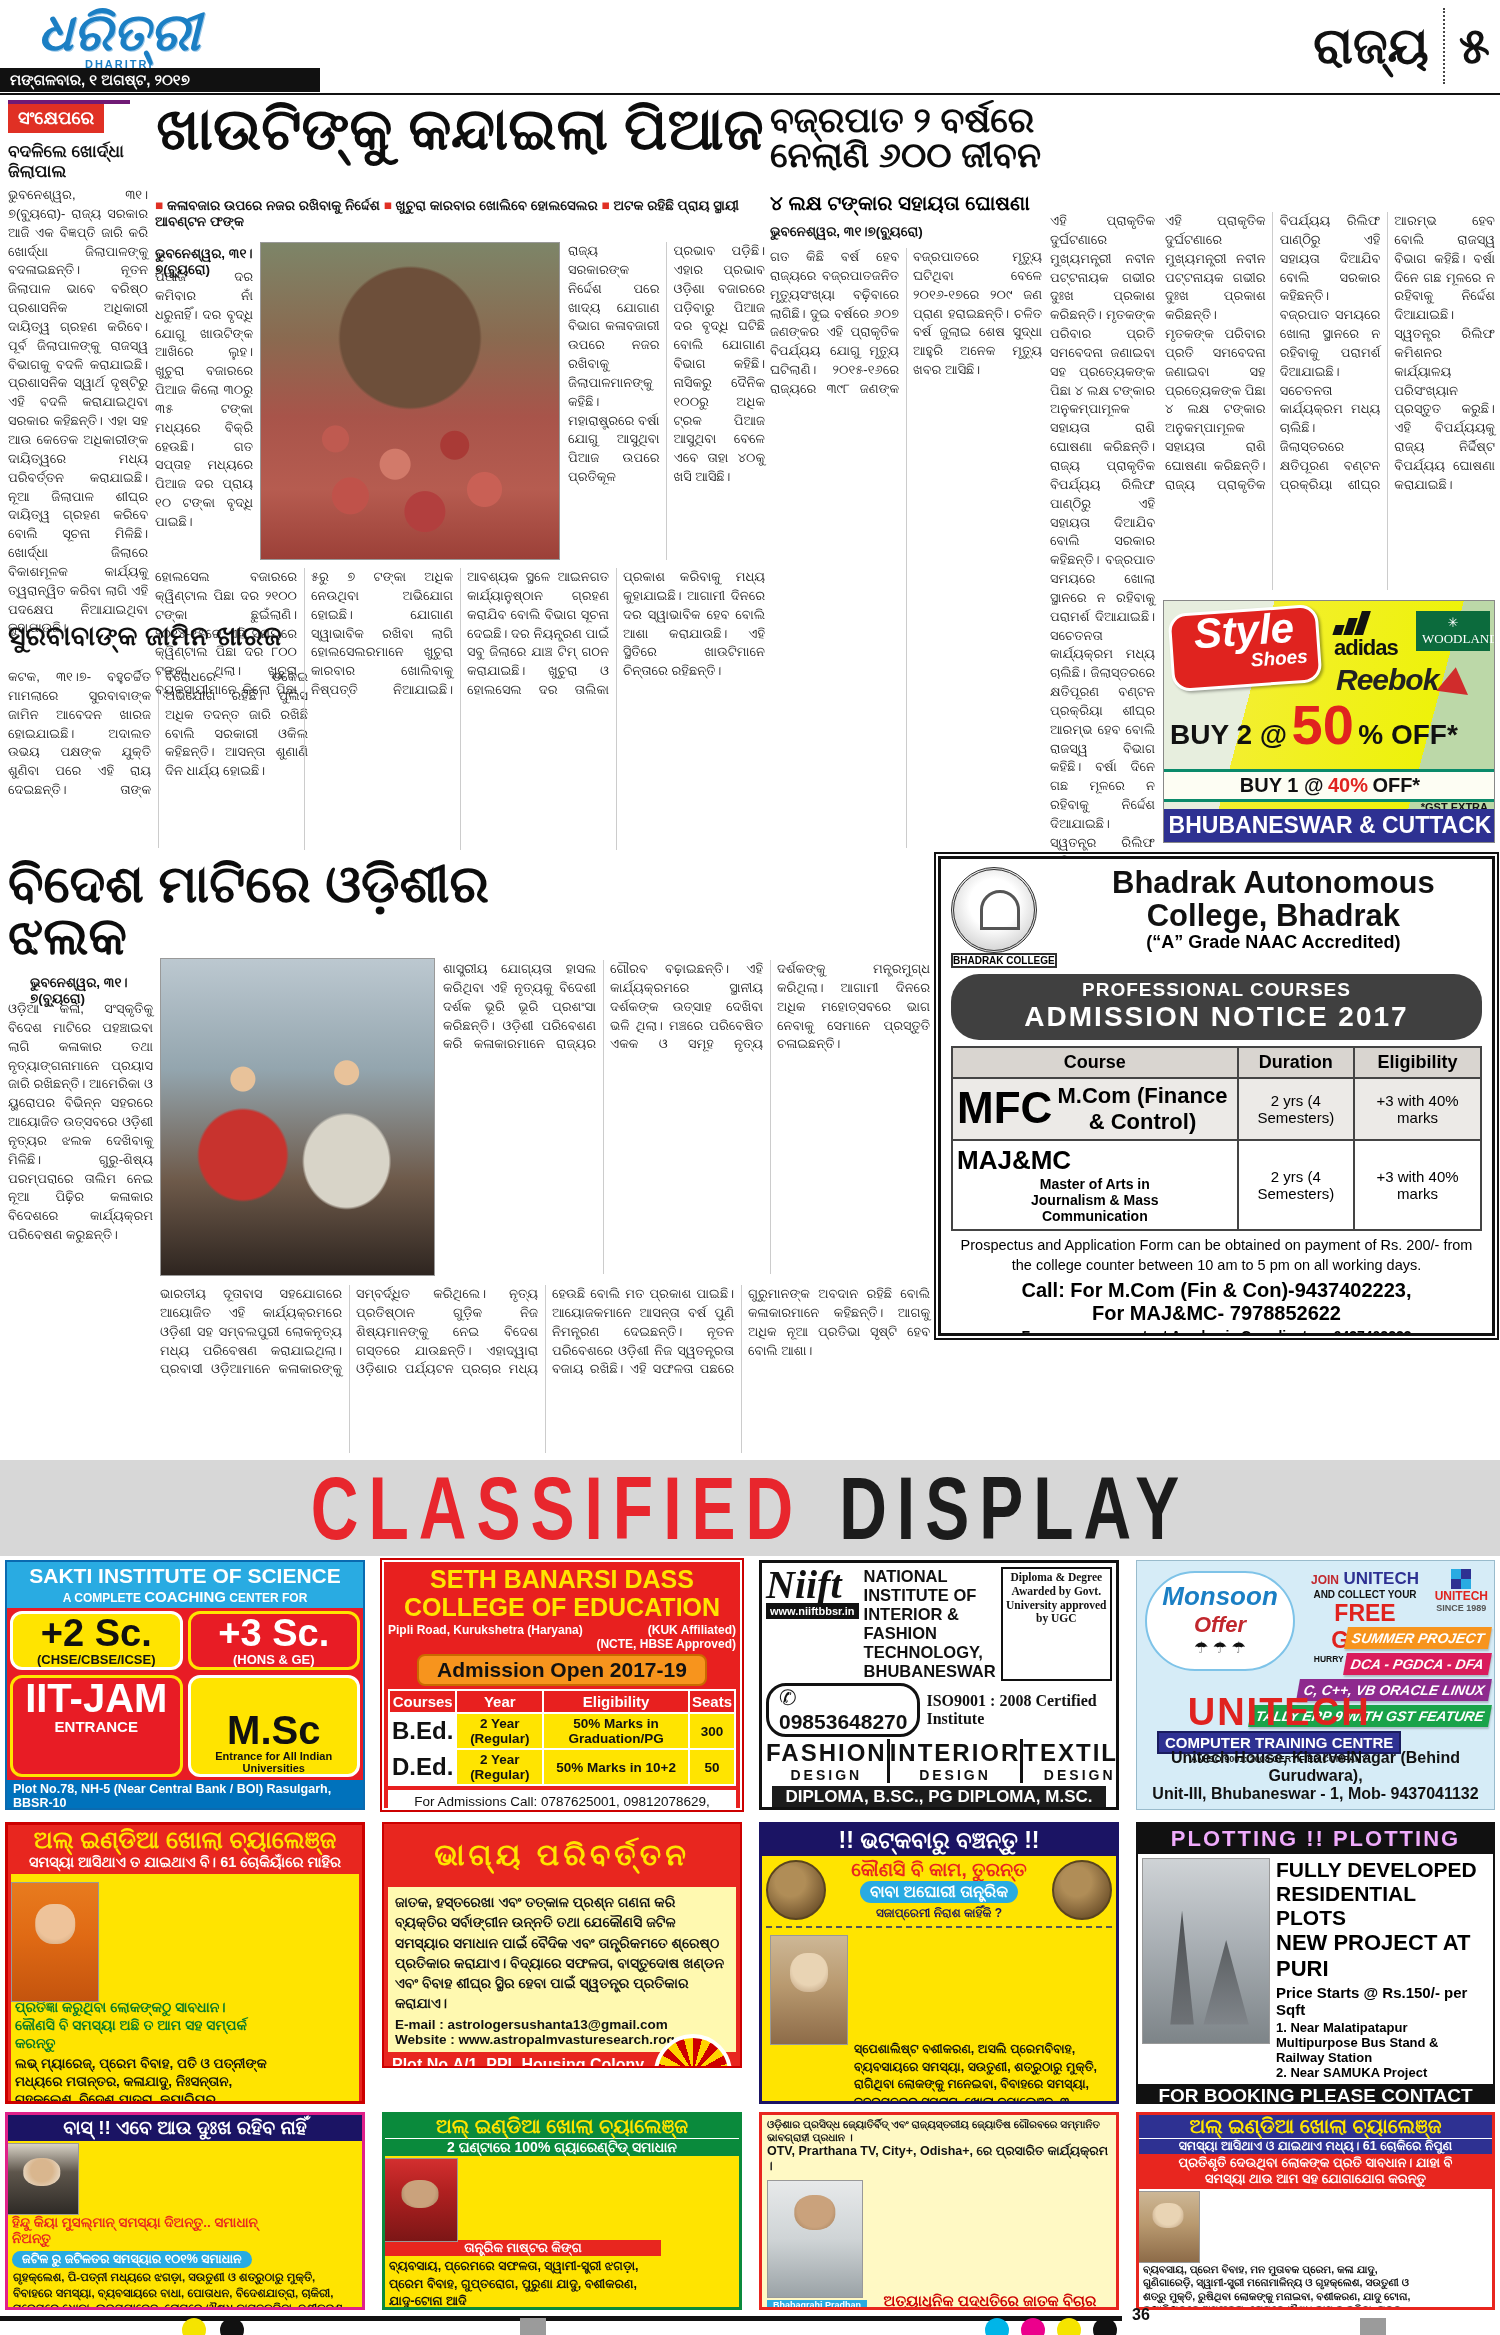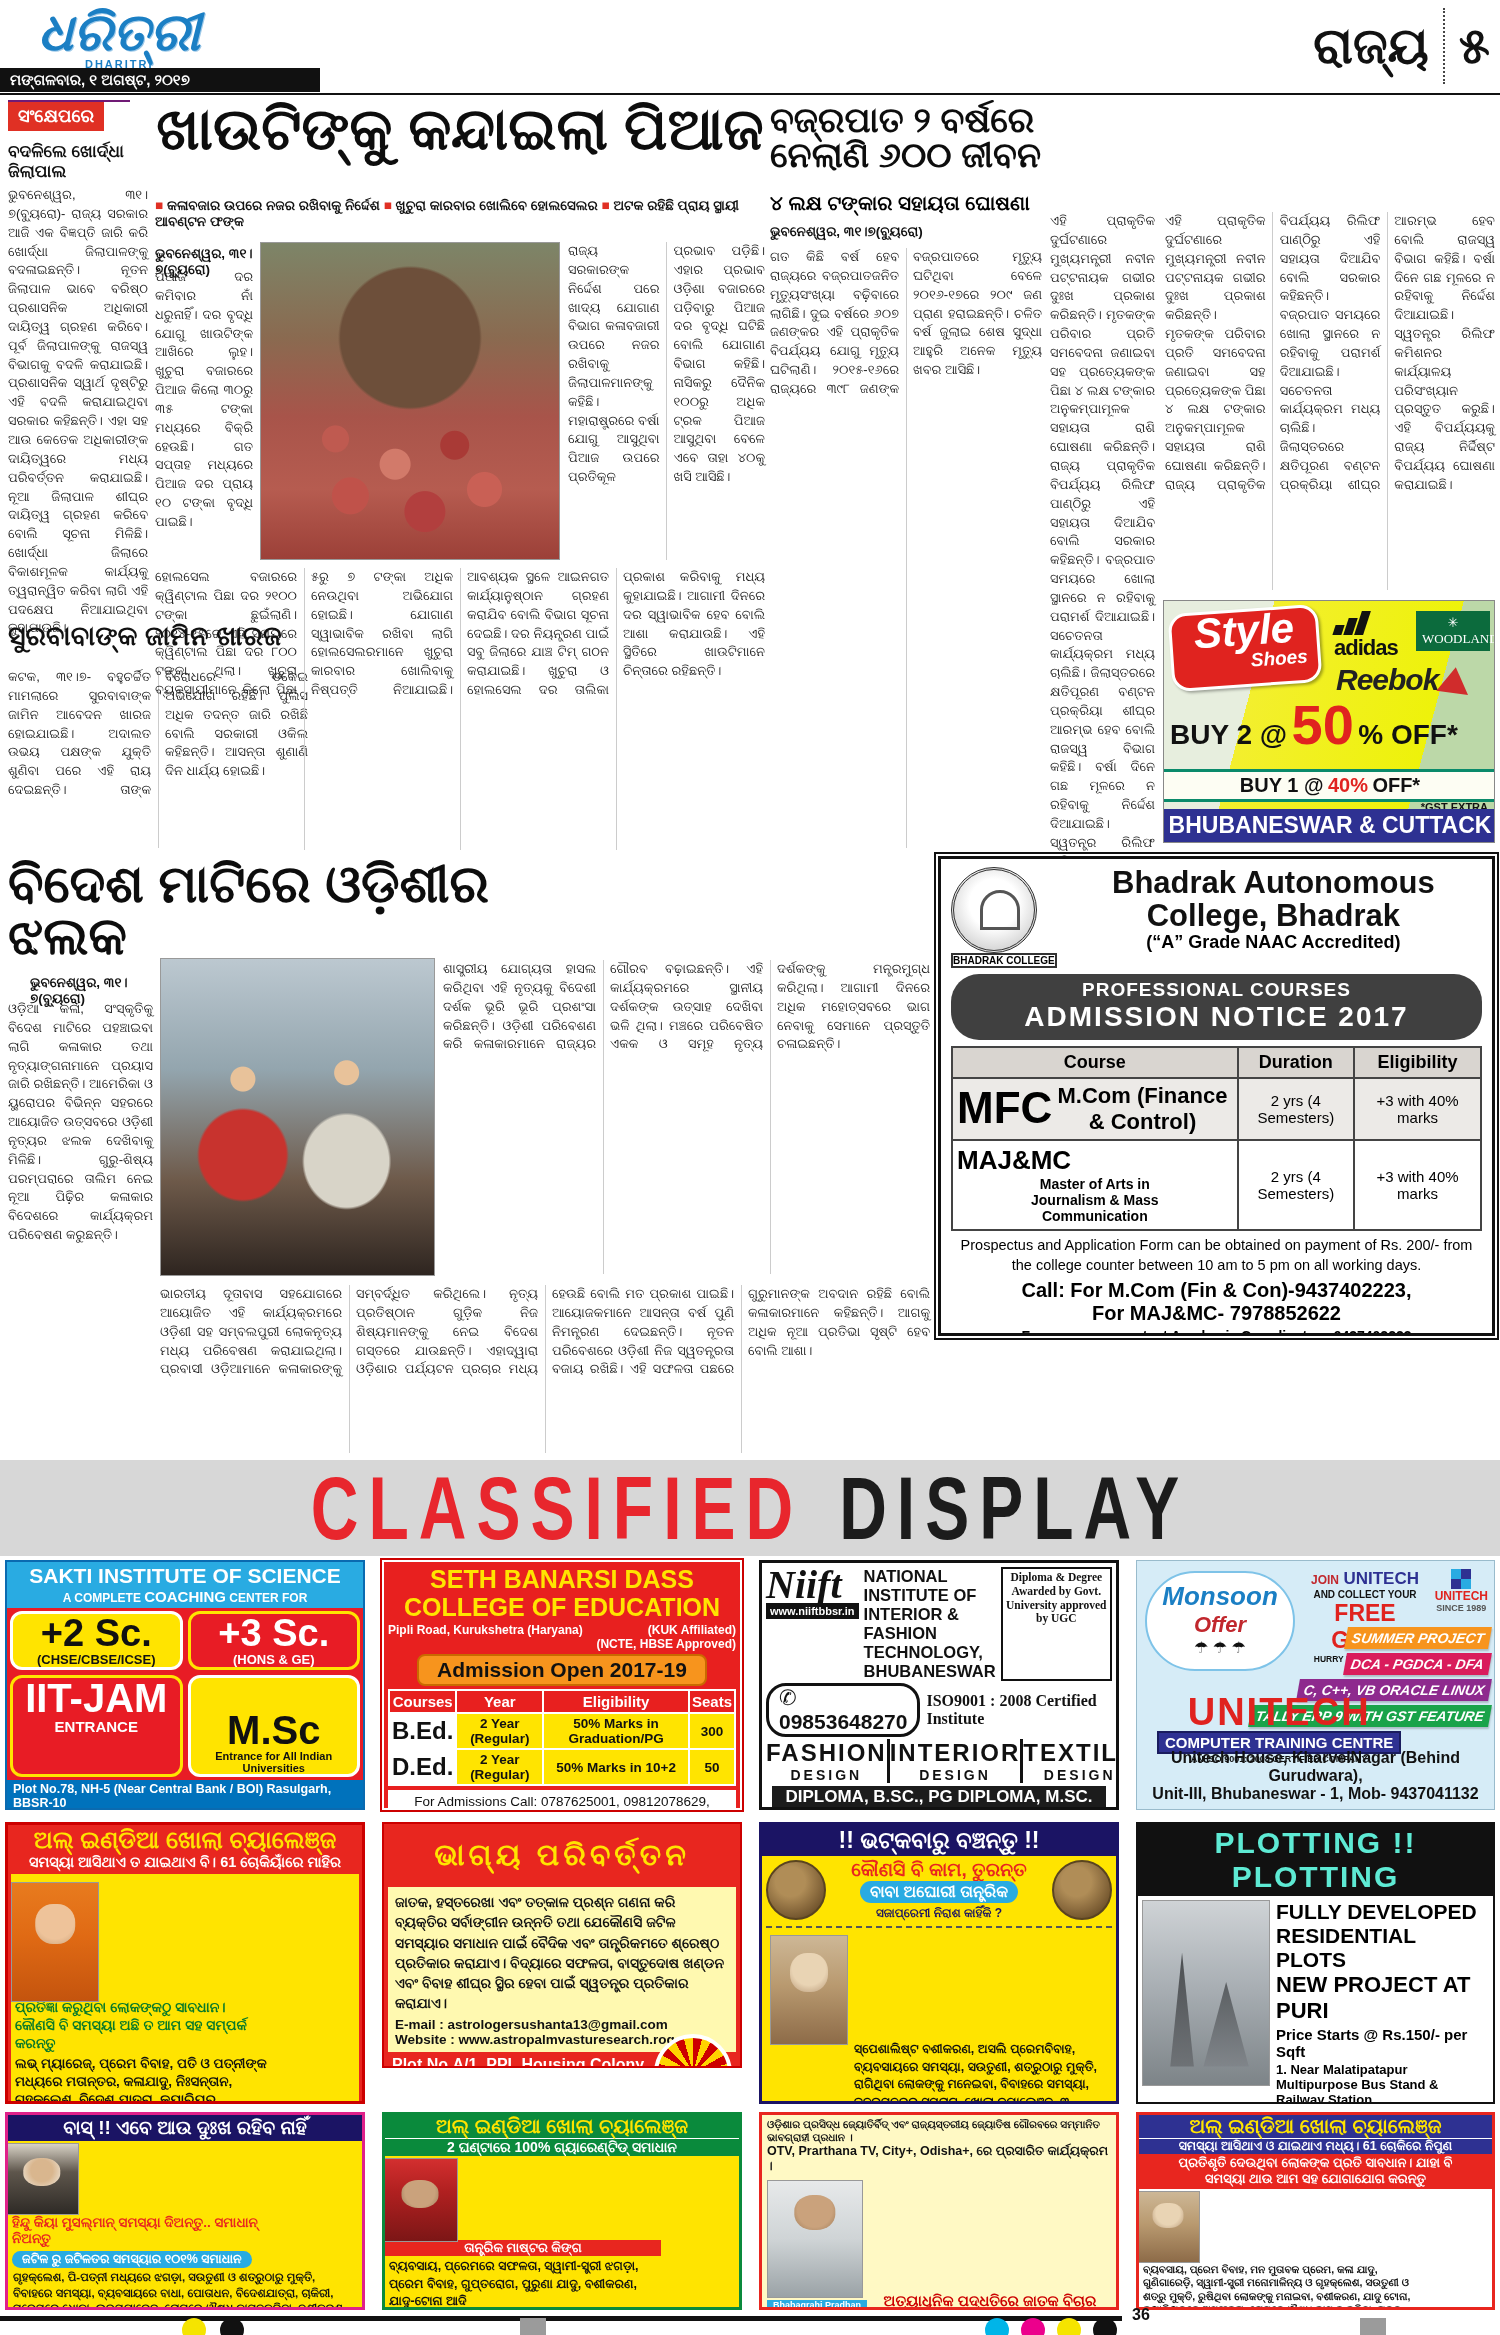--- a/index.html
+++ b/index.html
@@ -10,21 +10,21 @@
 
   
   .logo-odia { font-size:52px; font-weight:bold; color:#1b7fc4; font-style:italic; text-shadow:1px 1px 0 #9ec9e8; line-height:1; }
   .logo-sub { font-size:11px; font-weight:bold; color:#1b7fc4; letter-spacing:2px; text-align:center; }
   .datebar { background:#111; color:#fff; font-size:15px; font-weight:bold; padding:3px 10px; }
   .section-head { font-size:50px; font-weight:bold; color:#111; }
   .dotted-v { border-left:2px dotted #444; height:76px; }
   .rule { background:#111; }
 
   
-  .kicker-wrap { border-top:2px solid #701a75; }
+  .kicker-wrap { border-top:4px solid #701a75; }
   .kicker { background:#e03024; color:#fff; font-weight:bold; font-size:18px; padding:4px 10px; display:inline-block; }
   .brief-head { font-weight:bold; font-size:17px; line-height:1.2; color:#111; }
   .sub-head-lg { font-weight:bold; font-size:27px; color:#111; line-height:1.1; }
   .coltext { font-size:13px; line-height:1.45; text-align:justify; color:#1a1a1a; column-gap:14px; column-rule:1px solid #ccc; }
   .byline { font-weight:bold; font-size:13.5px; color:#111; }
   .headline-xl { font-weight:bold; color:#0d0d0d; text-align:center; line-height:1.0; }
   .bullets { font-size:13.5px; font-weight:bold; color:#111; }
   .bullets .sq { color:#e03024; }
   .photo { border:1px solid #999; }
   .onion-photo { background:
@@ -467,21 +467,21 @@
     </div>
     <div style="border-top:2px dashed #555; margin:2px 4px; padding:3px 0; position:relative; min-height:128px;">
       <div class="abs photo saiba2" style="left:4px; top:4px; width:78px; height:110px;"></div>
       <div style="margin-left:88px; font-size:12.5px; font-weight:bold; color:#111; line-height:1.4;">ସ୍ପେଶାଲିଷ୍ଟ ବଶୀକରଣ, ଅସଲି ପ୍ରେମବିବାହ, ବ୍ୟବସାୟରେ ସମସ୍ୟା, ସଉତୁଣୀ, ଶତ୍ରୁଠାରୁ ମୁକ୍ତି, ରାଗିଥିବା ଲୋକଙ୍କୁ ମନେଇବା, ବିବାହରେ ସମସ୍ୟା, ତନ୍ତ୍ରମନ୍ତ୍ରର ସମ୍ରାଟ, ଖୋଲା ଚ୍ୟାଲେଞ୍ଜ, ୩ ଘଣ୍ଟାରେ ସମାଧାନ ଗୃହ ସମସ୍ୟା ଗୋଟିଏ ଫୋନ୍ ଆପଣଙ୍କ ଜୀବନ ବଦଳାଇ ପାରେ ।</div>
 
     </div>
 
   </div>
 
   <div class="abs ad" style="left:1136px; top:1822px; width:359px; height:282px; background:#fff; border:2px solid #111;">
-    <div class="band" style="background:#111; color:#5eead4; font-size:30px; letter-spacing:2px; padding:2px 0;">PLOTTING !! PLOTTING</div>
+    <div class="band" style="background:#111; color:#f0abfc; font-size:22px; letter-spacing:2px; padding:2px 0;">PLOTTING !! PLOTTING</div>
     <div style="display:flex; gap:6px; padding:4px;">
       <div class="photo temple-photo" style="width:128px; height:186px;"></div>
       <div style="flex:1;">
         <div style="font-size:21px; font-weight:bold;">FULLY DEVELOPED</div>
         <div style="font-size:21px; font-weight:bold;">RESIDENTIAL PLOTS</div>
         <div style="font-size:22px; font-weight:bold;">NEW PROJECT AT PURI</div>
         <div style="font-size:15px; font-weight:bold; margin-top:2px;">Price Starts @ Rs.150/- per Sqft</div>
         <div style="font-size:13px; font-weight:bold; margin-top:2px;">1. Near Malatipatapur Multipurpose Bus Stand &amp; Railway Station</div>
         <div style="font-size:13px; font-weight:bold;">2. Near SAMUKA Project</div>
       </div>

